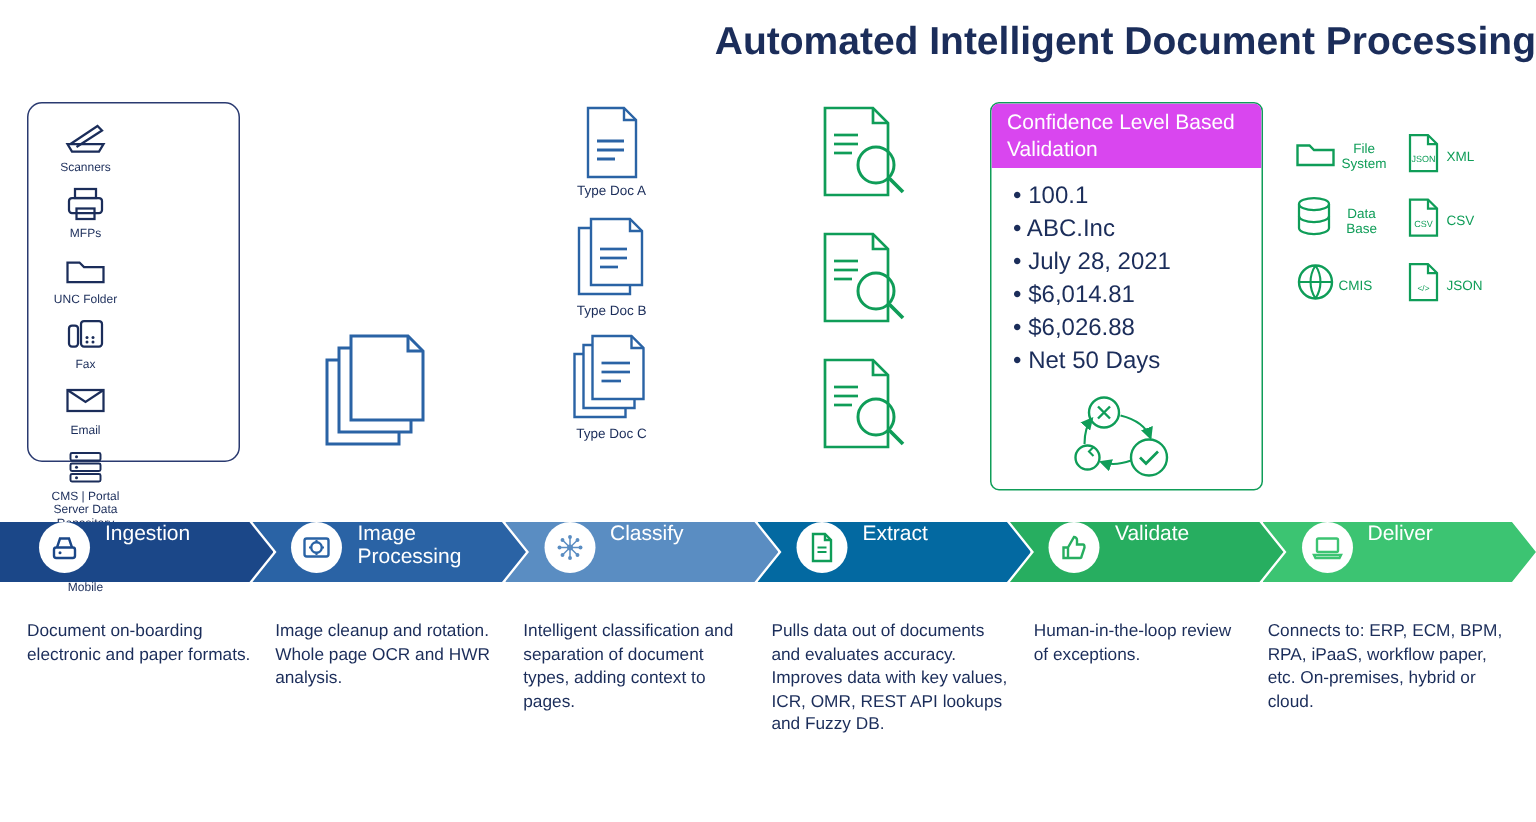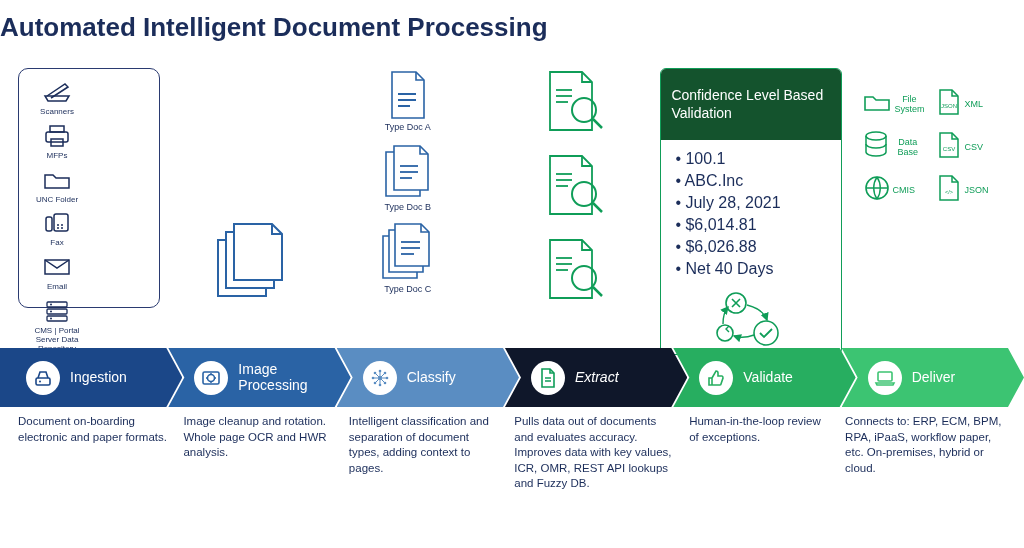--- a/index.html
+++ b/index.html
@@ -5,21 +5,21 @@
   * { box-sizing: border-box; margin: 0; padding: 0; }
   body {
     font-family: Arial, Helvetica, sans-serif;
     width: 1024px;
     height: 548px;
     background: #fff;
     position: relative;
     overflow: hidden;
   }
   .title {
-    text-align: left;
+    text-align: right;
     font-size: 26px;
     font-weight: bold;
     color: #1b2d5a;
     padding: 12px 0 8px;
   }
 
   
   .top-row {
     position: absolute;
     top: 68px;
@@ -85,24 +85,24 @@
 
   
   .col-validate {
     width: 190px;
     border: 1.5px solid #0f9d58;
     border-radius: 6px;
     overflow: hidden;
     margin-right: 20px;
   }
   .col-validate .hdr {
-    background: #14532d;
+    background: #d946ef;
     color:#fff;
     font-size:14px;
-    padding:18px 10px;
+    padding:4px 10px;
     line-height:1.25;
   }
   .col-validate ul {
     list-style: none;
     padding: 8px 10px 4px 14px;
     font-size: 16px;
     color:#1b2d5a;
   }
   .col-validate ul li::before { content:"•  "; color:#1b2d5a; }
   .col-validate ul li { padding: 2px 0; }
@@ -133,35 +133,34 @@
   .arrow-bar {
     position:absolute;
     top: 348px;
     left: 0;
     width: 1024px;
     height: 56px;
     display:flex;
   }
   .step {
     position:relative;
-    height:59px;
+    height:40px;
     display:flex;
-    align-items:center;
     
     clip-path: polygon(0 0, calc(100% - 16px) 0, 100% 50%, calc(100% - 16px) 100%, 0 100%, 16px 50%);
     padding: 0 20px 0 26px;
     color:#fff;
     font-size:14px;
   }
   .step:first-child { clip-path: polygon(0 0, calc(100% - 16px) 0, 100% 50%, calc(100% - 16px) 100%, 0 100%); }
   .step + .step { margin-left: -14px; }
   .s1{background:#1b4788;width:184px;}
   .s2{background:#2a63a5;width:184px;}
   .s3{background:#5a8dc2;width:184px;}
-  .s4{background:#0f172a;width:184px;font-style:italic;}
+  .s4{background:#0369a1;width:184px;}
   .s5{background:#27ae60;width:184px;}
   .s6{background:#3cc472;width:184px;}
   .step .circ {
     width:34px; height:34px; border-radius:50%; background:#fff;
     display:flex; align-items:center; justify-content:center;
     margin-right:10px; flex:0 0 auto;
   }
   .step .lbl { line-height:1.1; }
 
   
@@ -342,21 +341,21 @@
   </div>
 
   <div class="col-validate">
     <div class="hdr">Confidence Level Based Validation</div>
     <ul>
       <li>100.1</li>
       <li>ABC.Inc</li>
       <li>July 28, 2021</li>
       <li>$6,014.81</li>
       <li>$6,026.88</li>
-      <li>Net 40 Days</li>
+      <li>Net 50 Days</li>
     </ul>
     <div class="cycle-wrap">
       <svg width="100" height="64" viewBox="0 0 100 64">
         <defs>
             <marker id="ah" markerWidth="6" markerHeight="6" refX="5" refY="3" orient="auto">
               <path d="M0 0L6 3L0 6z" fill="#0f9d58"></path>
             </marker>
           </defs>
         <circle cx="35" cy="16" r="10" fill="none" stroke="#0f9d58" stroke-width="1.6"></circle>
         <path d="M31 12l8 8M39 12l-8 8" stroke="#0f9d58" stroke-width="1.6"></path>

